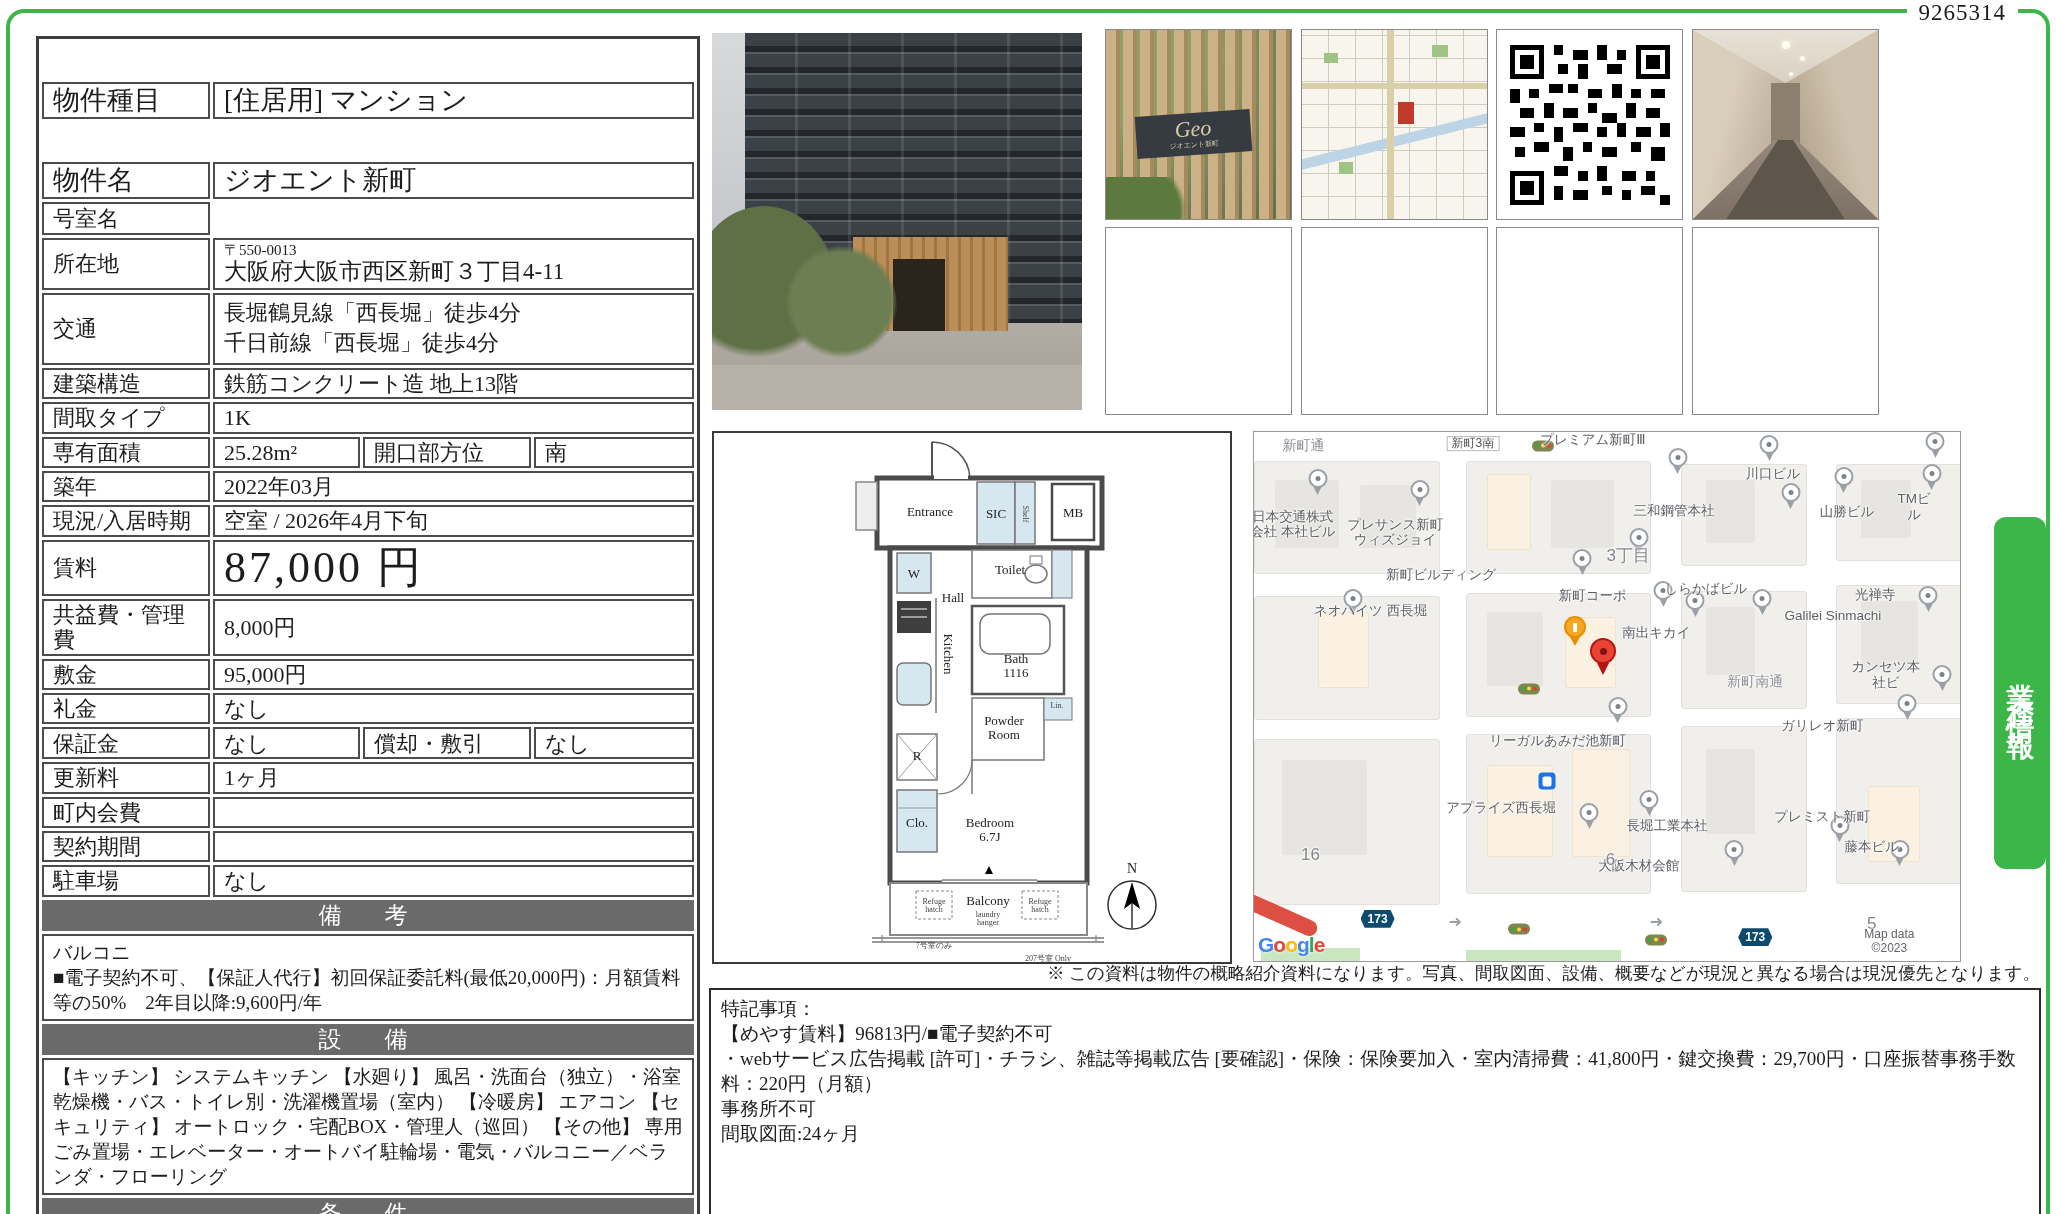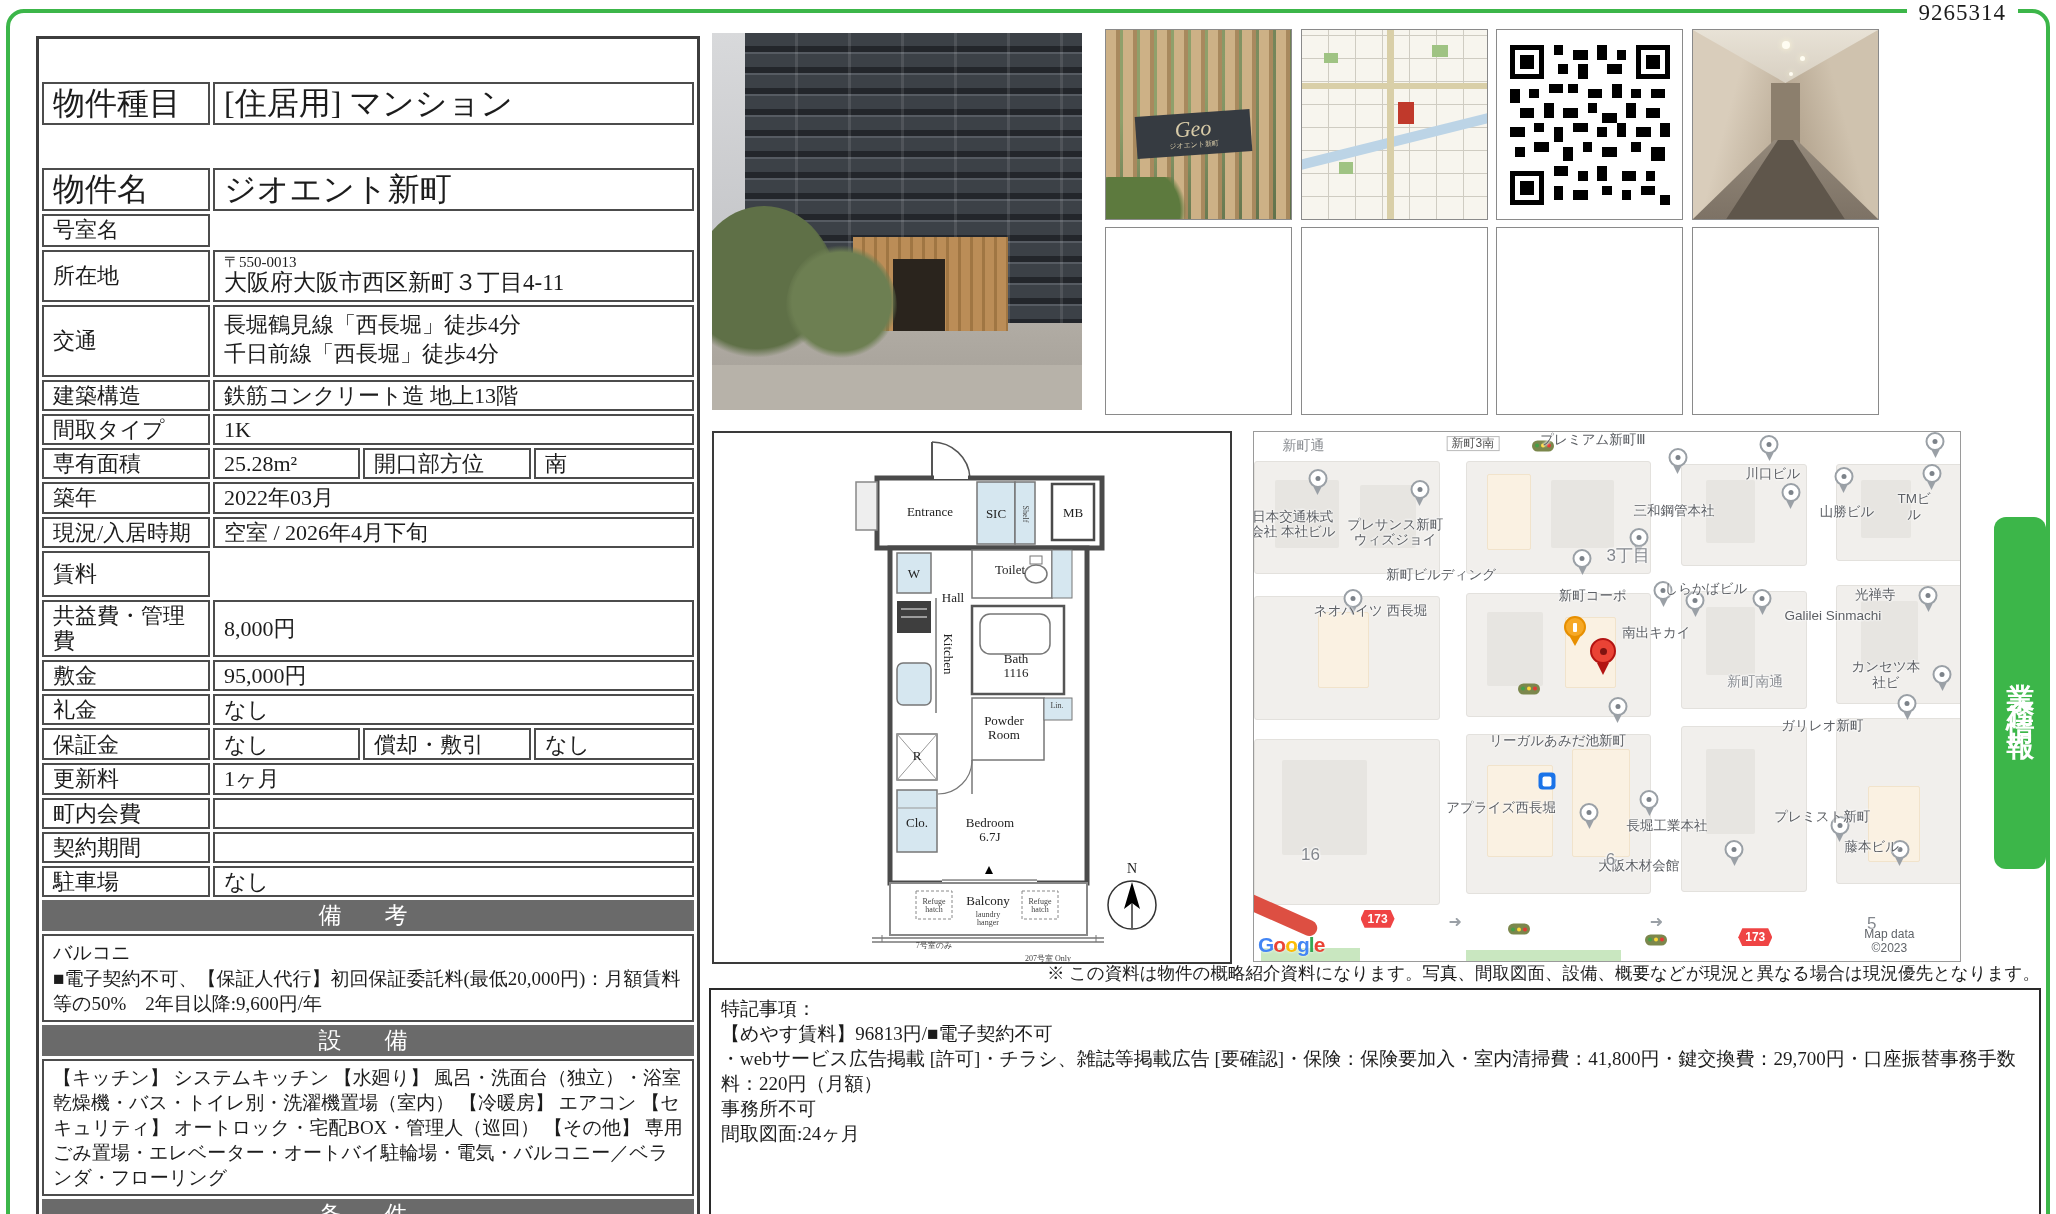--- a/index.html
+++ b/index.html
@@ -21,21 +21,21 @@
   
   #ptable{position:absolute;left:36px;top:36px;width:652px;background:#fff;
     border:3px solid #3d3d3d;padding:3px;display:flex;flex-direction:column;gap:3px;z-index:2;}
   .prow{display:flex;gap:3px;}
   .cell{border:2px solid #4c4c4c;background:#fff;display:flex;align-items:center;
         padding:1px 9px;line-height:1.15;box-sizing:border-box;}
   .lab{width:168px;flex:none;font-size:22px;}
   .val{flex:1;font-size:22px;}
   .lab2{width:168px;flex:none;font-size:22px;}
   .val2{width:160px;flex:none;font-size:22px;}
-  .big .lab,.big .val{font-size:32px;margin-top:40px;}
+  .big .lab,.big .val{font-size:27px;margin-top:40px;}
   .r0,.r1{min-height:42px;} .r2{min-height:33px;} .r3{min-height:52px;}
   .r4{min-height:72px;} .r5{min-height:31px;font-family:Liberation Serif, serif;}
   .r6,.r7,.r8,.r9,.r11,.r12,.r13,.r15,.r16,.r17{min-height:30px;}
   .r10{min-height:46px;} .r14{min-height:32px;} .r18{min-height:31px;}
   .stack{flex-direction:column;align-items:flex-start;justify-content:center;}
   .postal{font-size:15px;line-height:1.05;}
   .addr{font-size:23px;}
   .trline{font-size:22px;line-height:1.35;}
   .r4 .val{align-items:flex-start;padding-top:4px;}
   .rent{font-size:44px;letter-spacing:3px;}
@@ -137,21 +137,21 @@
   .pin.food .head::after{background:#fff;width:4px;height:9px;border-radius:1px;}
   .pin.food .tail{border-top:9px solid #e78f00;border-left-width:5px;border-right-width:5px;}
   .tlight{position:absolute;transform:translate(-50%,-50%);width:22px;height:11px;border-radius:6px;
     background:#7b874c;display:flex;align-items:center;justify-content:center;gap:2px;z-index:2;}
   .tlight i{width:4px;height:4px;border-radius:50%;display:block;}
   .tlight i:nth-child(1){background:#43a047;} .tlight i:nth-child(2){background:#fdd835;}
   .tlight i:nth-child(3){background:#e53935;}
   .bus{position:absolute;transform:translate(-50%,-50%);width:17px;height:17px;border-radius:4px;
     background:#1a73e8;display:flex;align-items:center;justify-content:center;z-index:2;}
   .bus::after{content:"";width:9px;height:10px;background:#fff;border-radius:2px;}
-  .shield{position:absolute;transform:translate(-50%,-50%);background:#ef4444;color:#fff;
+  .shield{position:absolute;transform:translate(-50%,-50%);background:#0c4a6e;color:#fff;
     font-size:12px;font-weight:700;padding:2px 7px;z-index:2;
     clip-path:polygon(12% 0,88% 0,100% 50%,88% 100%,12% 100%,0 50%);}
   .marrow{position:absolute;transform:translate(-50%,-50%);color:#9aa0a6;font-size:16px;z-index:2;
     font-family:"DejaVu Sans",sans-serif;}
   #gmap-logo{position:absolute;left:4px;bottom:4px;font-size:21px;font-weight:700;z-index:4;
     letter-spacing:-1px;text-shadow:0 0 3px #fff;}
   .redroute{position:absolute;left:-14px;bottom:38px;width:80px;height:16px;background:#dd4f42;
     border-radius:10px;transform:rotate(24deg);z-index:1;}
   .greenstrip{position:absolute;background:#c9e7c0;z-index:1;}
 
@@ -214,20 +214,21 @@
   <div class="prow r8">
     <div class="cell lab">築年</div>
     <div class="cell val">2022年03月</div>
   </div>
   <div class="prow r9">
     <div class="cell lab">現況/入居時期</div>
     <div class="cell val">空室 / 2026年4月下旬</div>
   </div>
   <div class="prow r10">
     <div class="cell lab">賃料</div>
+    <div class="cell val rent">87,000 円</div>
   </div>
   <div class="prow r11">
     <div class="cell lab">共益費・管理費</div>
     <div class="cell val">8,000円</div>
   </div>
   <div class="prow r12">
     <div class="cell lab">敷金</div>
     <div class="cell val">95,000円</div>
   </div>
   <div class="prow r13">

